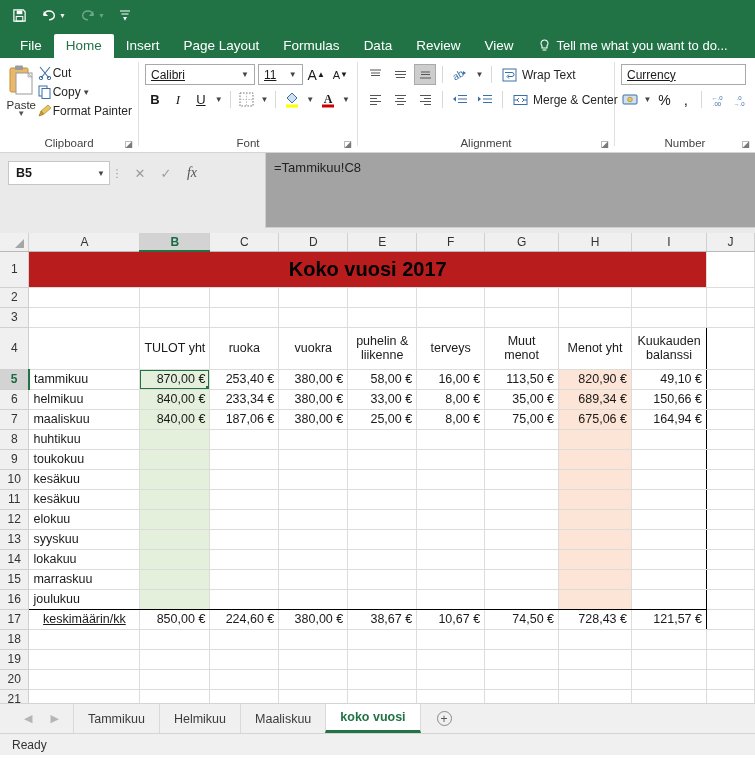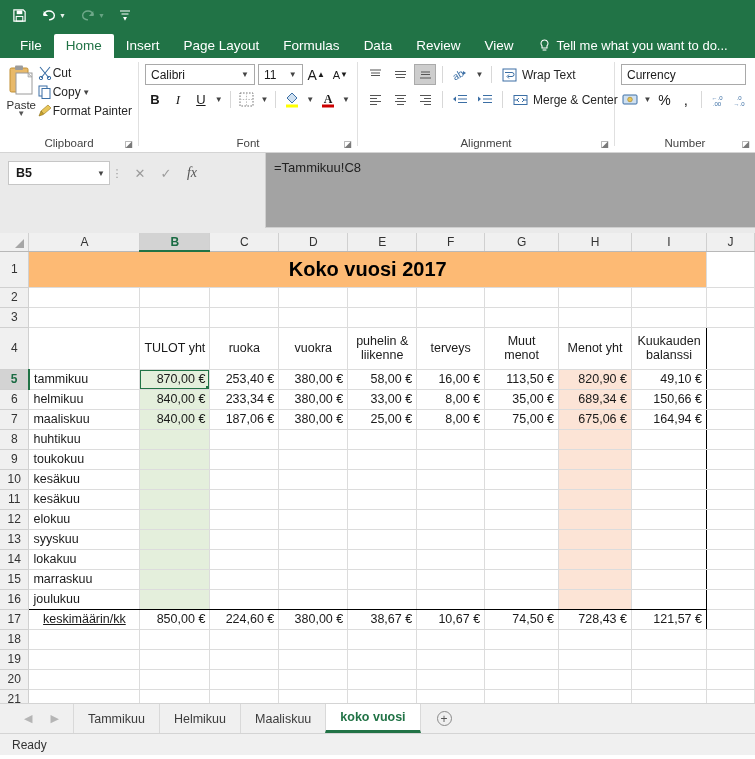--- a/index.html
+++ b/index.html
@@ -53,21 +53,21 @@
   .mini-ico { width: 16px; height: 16px; display:inline-flex; align-items:center; justify-content:center; }
 
   
   .font-grp { width: 218px; }
   .font-rows { display:flex; flex-direction:column; gap:4px; padding-top:2px; width: 100%; }
   .font-row { display:flex; align-items:center; gap:3px; }
   .combo {
     height: 21px; border:1px solid #a9a9a9; background:#fff; display:flex; align-items:center;
     font-size: 12px; padding: 0 2px 0 5px; color:#1a1a1a; cursor:pointer;
   }
-  .combo .cv { flex:1; overflow:hidden; white-space:nowrap; }
+  .combo .cv { flex:1; overflow:hidden; white-space:nowrap;text-decoration:underline; }
   .combo .cc { font-size: 8px; color:#444; padding: 0 3px; }
   .font-name { width: 114px; }
   .font-size { width: 46px; }
   .ic-btn {
     width: 22px; height: 21px; display:flex; align-items:center; justify-content:center;
     font-size: 13px; color:#1a1a1a; cursor:pointer; border: 1px solid transparent;
   }
   .ic-btn.sm { font-size: 11px; }
   .split-caret { font-size: 8px; color:#444; width: 11px; display:flex; align-items:center; justify-content:center; cursor:pointer;}
   .vsep { width:1px; height:17px; background:#d8d8d8; margin: 0 3px; }
@@ -120,21 +120,21 @@
   .rowhead.sel { background:#d3d3d3; color:#1a6b43; border-right: 2px solid #217346; font-weight:bold; }
   td.cell {
     border-right: 1px solid #dcdcdc; border-bottom: 1px solid #dcdcdc;
     font-size: 12.5px; color:#1a1a1a; padding: 0 4px; overflow:hidden; white-space:nowrap;
     background: #ffffff;
   }
   td.cell.num { text-align: right; padding-right: 4px; }
   td.cell.ctr { text-align: center; text-decoration: underline; }
   td.cell.green { background:#e4efdc; }
   td.cell.peach { background:#fce4d6; }
-  td.cell.yellowbar { background:#fdba74; font-weight:bold; font-size: 20px; text-align:center; color:#000; }
+  td.cell.yellowbar { background:#b91c1c; font-weight:bold; font-size: 20px; text-align:center; color:#000; }
   td.cell.hdr { text-align:center; font-size: 12.5px; line-height: 14px; white-space: normal; vertical-align: middle; }
   td.selcell { position: relative; }
   .selbox {
     position:absolute; left:-1px; top:-1px; right:-1px; bottom:-1px;
     border: 2px solid #217346; pointer-events:none;
   }
   .selhandle { position:absolute; right:-3px; bottom:-3px; width:5px; height:5px; background:#217346; }
   .heavy-b { border-bottom: 1px solid #000 !important; }
   .heavy-t { border-top: 1px solid #000 !important; }
   .heavy-l { border-left: 1px solid #000 !important; }

